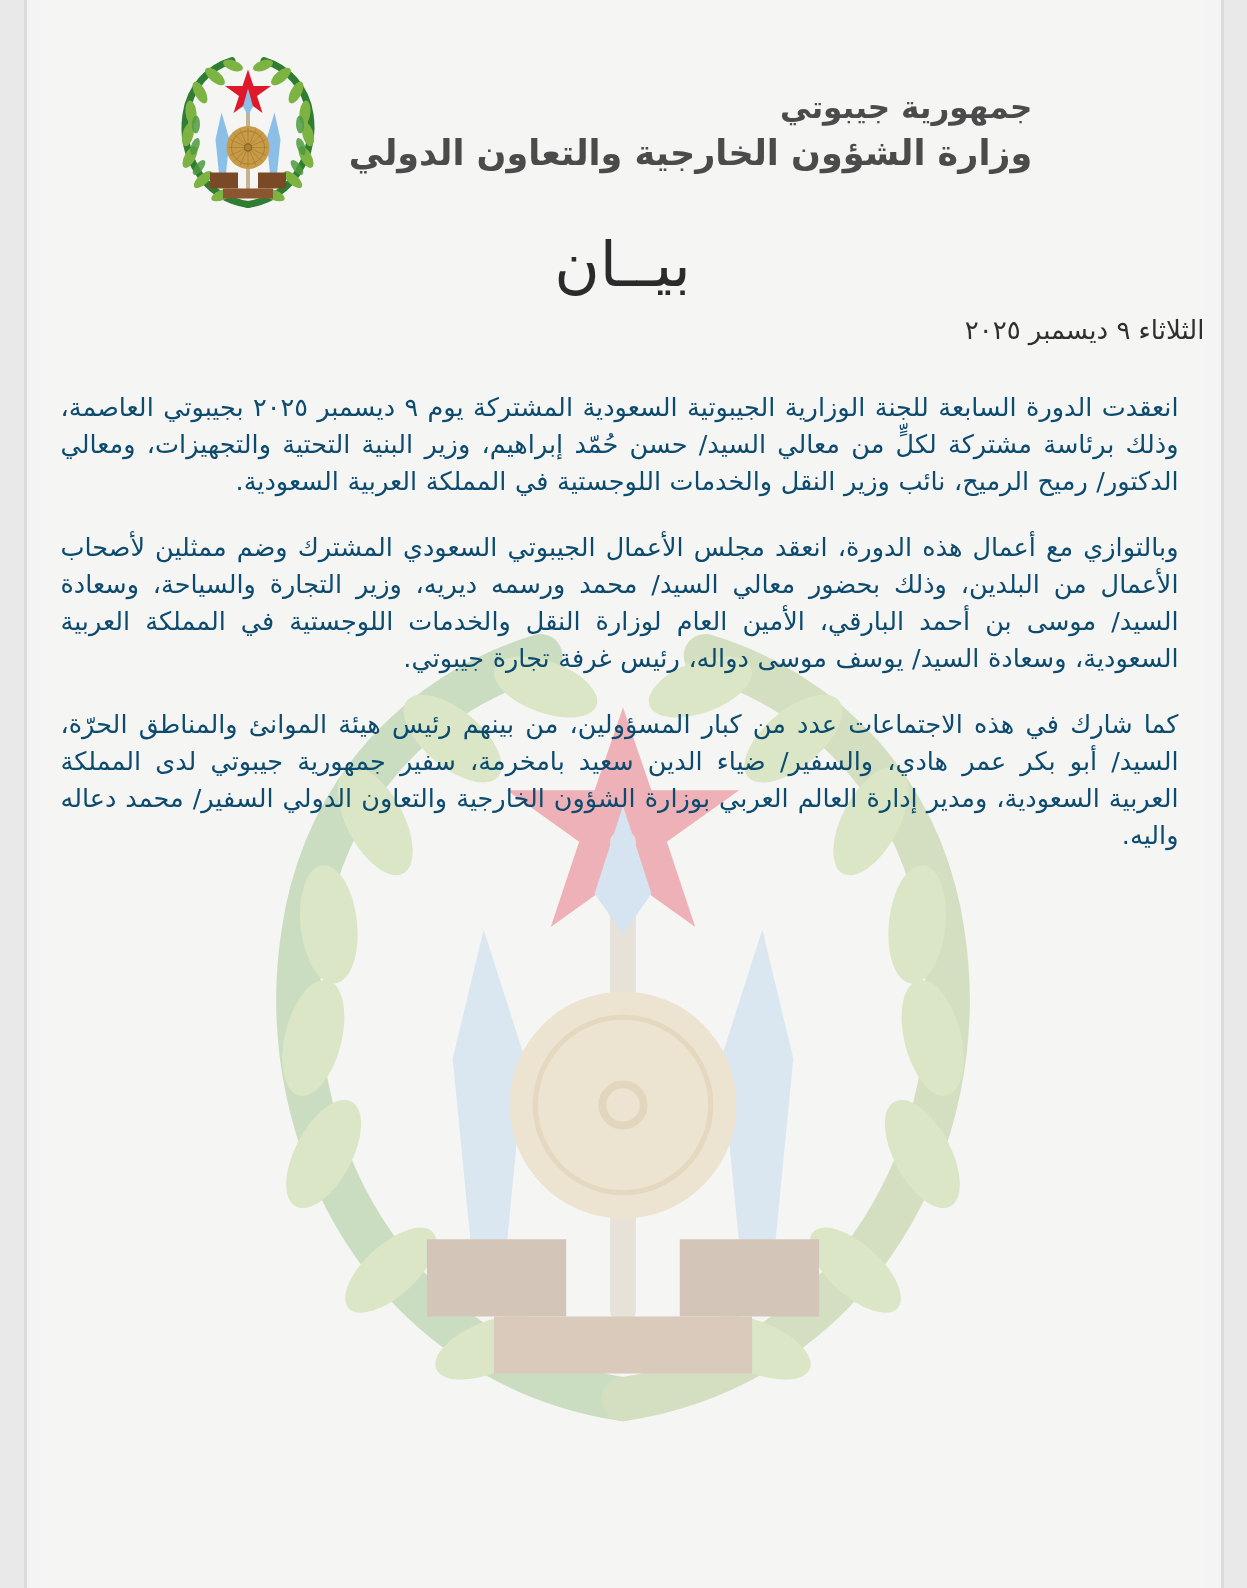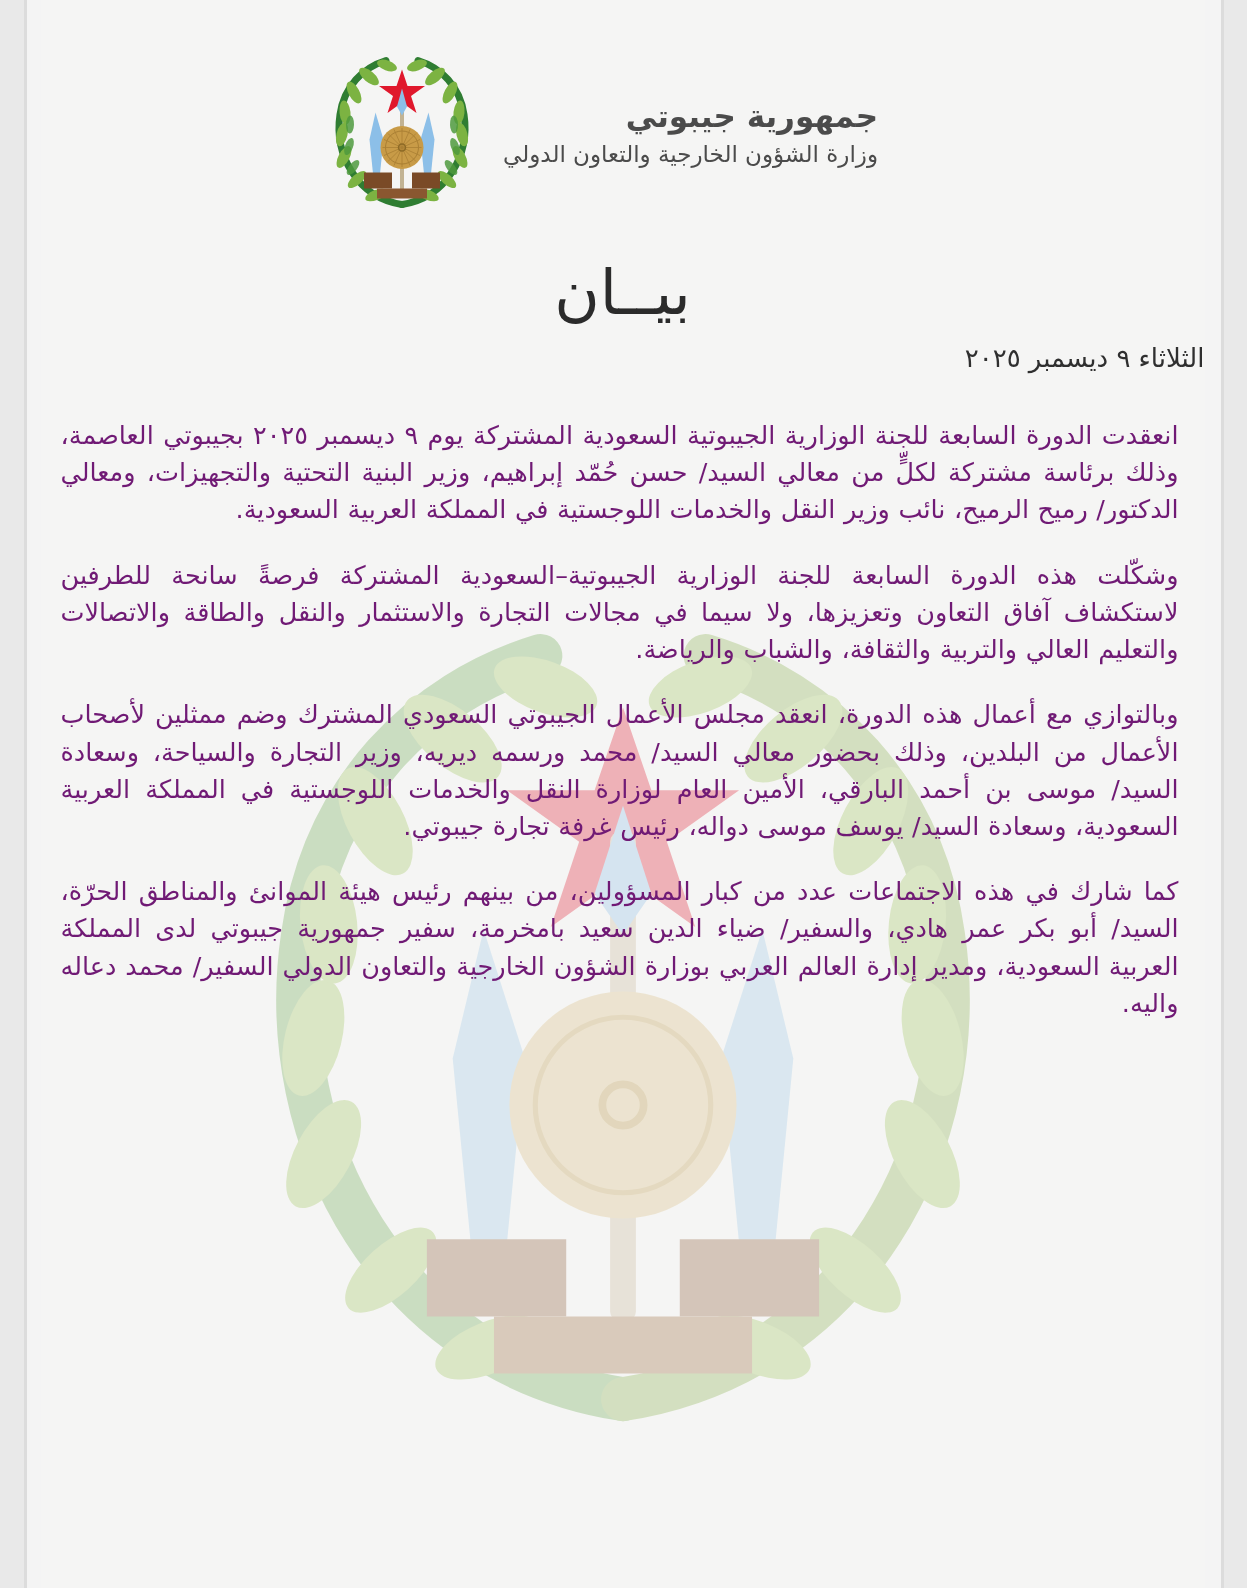--- a/index.html
+++ b/index.html
@@ -61,51 +61,51 @@
     color: #4b4b4b;
     line-height: 1.42;
   }
   .org-country {
     font-size: 31px;
     font-weight: bold;
     letter-spacing: 0px;
     white-space: nowrap;
   }
   .org-ministry {
-    font-size: 23px;
-    font-weight: normal;
+    font-size: 35px;
+    font-weight: bold;
     white-space: nowrap;
   }
 
   
   .doc-title {
     position: relative;
     z-index: 2;
     text-align: center;
     font-size: 62px;
     font-weight: normal;
     color: #2b2b2b;
-    margin-top: 44px;
+    margin-top: 16px;
     letter-spacing: 1px;
   }
   .doc-date {
     position: relative;
     z-index: 2;
     text-align: right;
     font-size: 26px;
     color: #2f2f2f;
     margin-top: 14px;
   }
 
   
   .body-content {
     position: relative;
     z-index: 2;
     margin: 44px 26px 0 20px;
-    color: #701a75;
+    color: #0c4a6e;
   }
   .para {
     font-size: 25.5px;
     line-height: 1.46;
     text-align: justify;
     text-align-last: right;
     margin: 0 0 28px 0;
     word-spacing: 0.5px;
   }
   .para:last-child { margin-bottom: 8px; }
@@ -224,19 +224,18 @@
           <path d="M100 268 h100 v20 h-100 z" fill="#8a5730"></path>
         </svg>
       </div>
     </div>
 
     <div class="doc-title">بيــان</div>
     <div class="doc-date">الثلاثاء ٩ ديسمبر ٢٠٢٥</div>
 
     <div class="body-content">
       <p class="para">انعقدت الدورة السابعة للجنة الوزارية الجيبوتية السعودية المشتركة يوم ٩ ديسمبر ٢٠٢٥ بجيبوتي العاصمة، وذلك برئاسة مشتركة لكلٍّ من معالي السيد/ حسن حُمّد إبراهيم، وزير البنية التحتية والتجهيزات، ومعالي الدكتور/ رميح الرميح، نائب وزير النقل والخدمات اللوجستية في المملكة العربية السعودية.</p>
-      <p class="para">وشكّلت هذه الدورة السابعة للجنة الوزارية الجيبوتية–السعودية المشتركة فرصةً سانحة للطرفين لاستكشاف آفاق التعاون وتعزيزها، ولا سيما في مجالات التجارة والاستثمار والنقل والطاقة والاتصالات والتعليم العالي والتربية والثقافة، والشباب والرياضة.</p>
       <p class="para">وبالتوازي مع أعمال هذه الدورة، انعقد مجلس الأعمال الجيبوتي السعودي المشترك وضم ممثلين لأصحاب الأعمال من البلدين، وذلك بحضور معالي السيد/ محمد ورسمه ديريه، وزير التجارة والسياحة، وسعادة السيد/ موسى بن أحمد البارقي، الأمين العام لوزارة النقل والخدمات اللوجستية في المملكة العربية السعودية، وسعادة السيد/ يوسف موسى دواله، رئيس غرفة تجارة جيبوتي.</p>
       <p class="para">كما شارك في هذه الاجتماعات عدد من كبار المسؤولين، من بينهم رئيس هيئة الموانئ والمناطق الحرّة، السيد/ أبو بكر عمر هادي، والسفير/ ضياء الدين سعيد بامخرمة، سفير جمهورية جيبوتي لدى المملكة العربية السعودية، ومدير إدارة العالم العربي بوزارة الشؤون الخارجية والتعاون الدولي السفير/ محمد دعاله واليه.</p>
     </div>
 
   </div>
 </div>
 
 </body></html>

